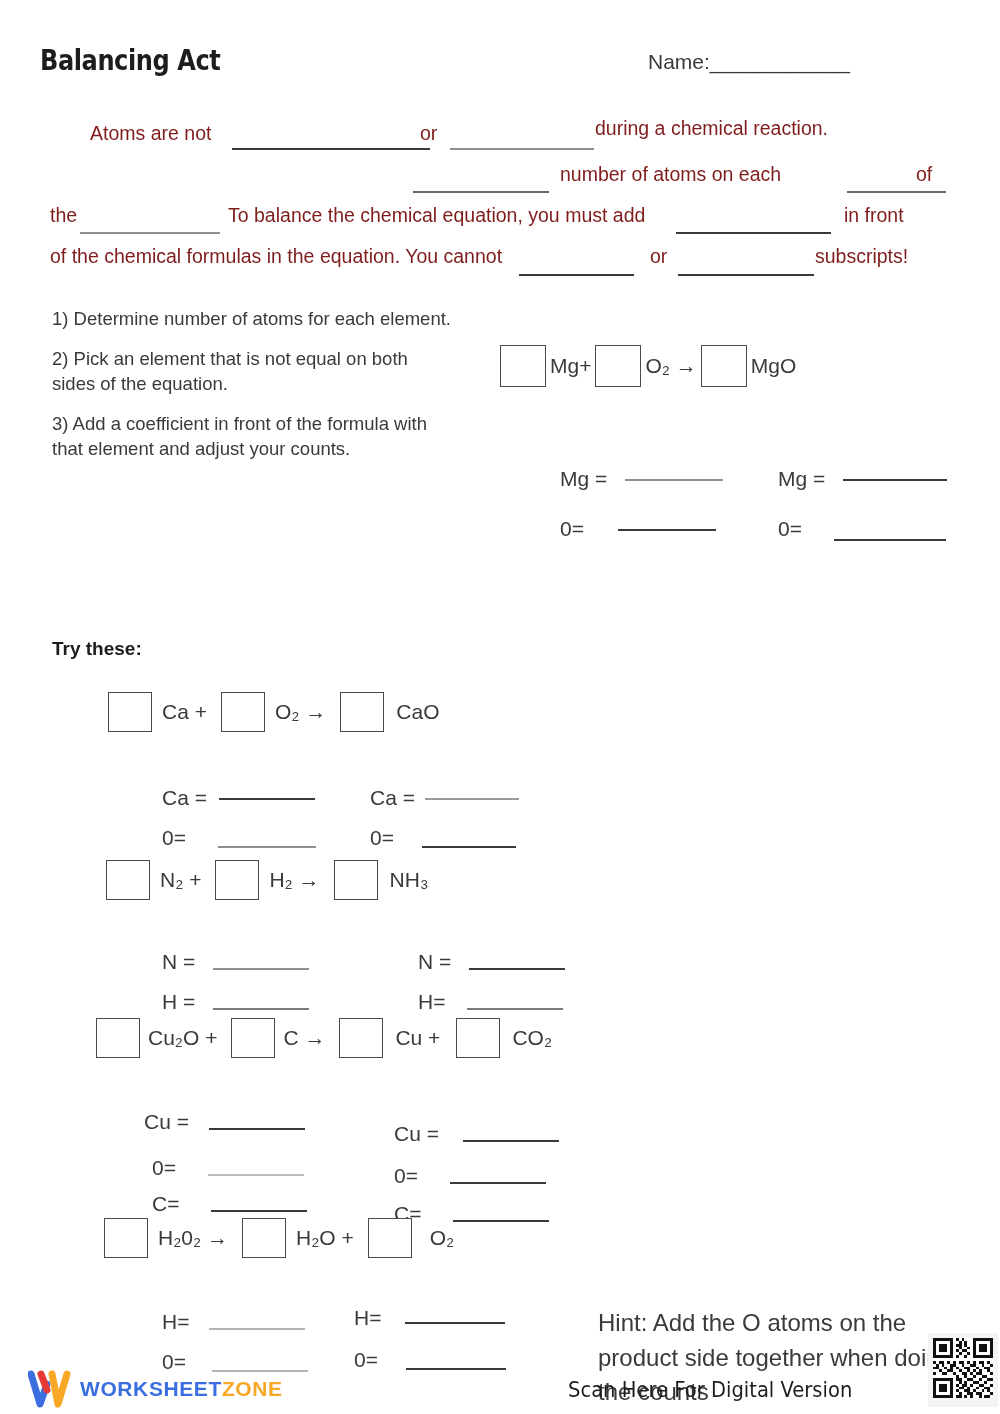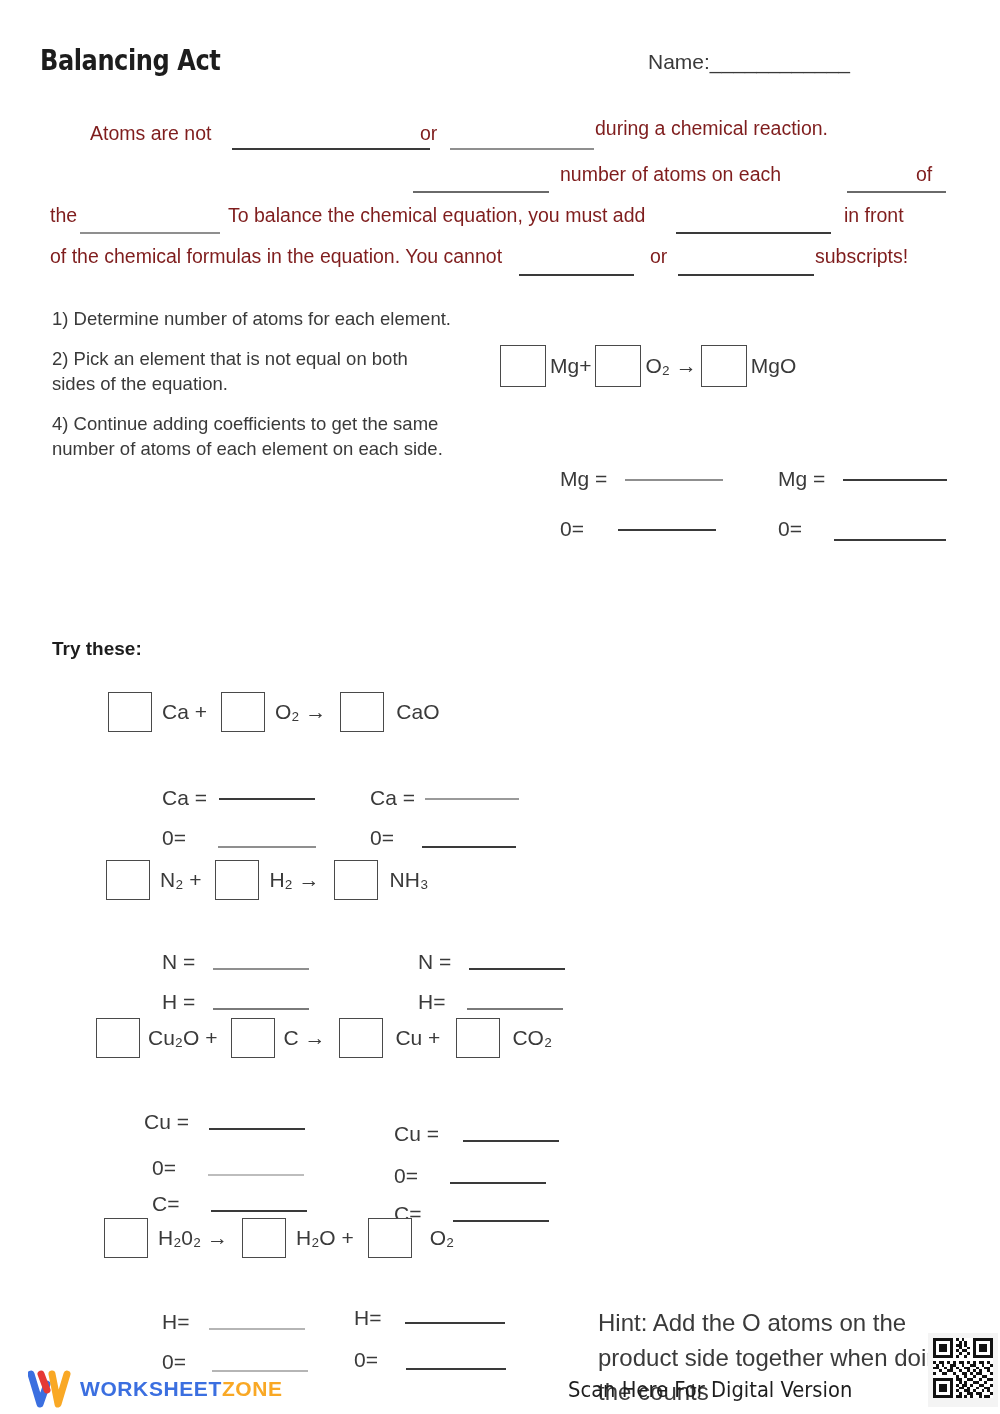--- a/index.html
+++ b/index.html
@@ -132,21 +132,21 @@
     <span class="blank" style="left:469px; top:29px; width:115px;"></span>
     <span class="txt" style="left:600px;">or</span>
     <span class="blank" style="left:628px; top:29px; width:136px;"></span>
     <span class="txt" style="left:765px;">subscripts!</span>
   </div>
 </div>
 
 <div id="steps">
   <div class="step">1) Determine number of atoms for each element.</div>
   <div class="step">2) Pick an element that is not equal on both sides of the equation.</div>
-  <div class="step">4) Continue adding coefficients to get the same number of atoms of each element on each side.</div>
+  <div class="step">3) Add a coefficient in front of the formula with that element and adjust your counts.</div>
 </div>
 
 <div id="example">
   <div class="eq-row">
     <div class="cbox"></div>
     <div class="formula">Mg+</div>
     <div class="cbox"></div>
     <div class="formula">O₂ →</div>
     <div class="cbox"></div>
     <div class="formula">MgO</div>

